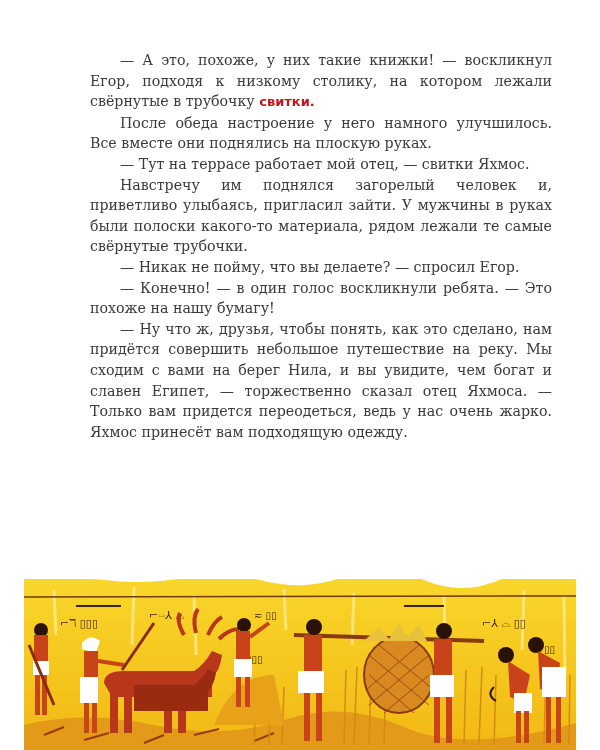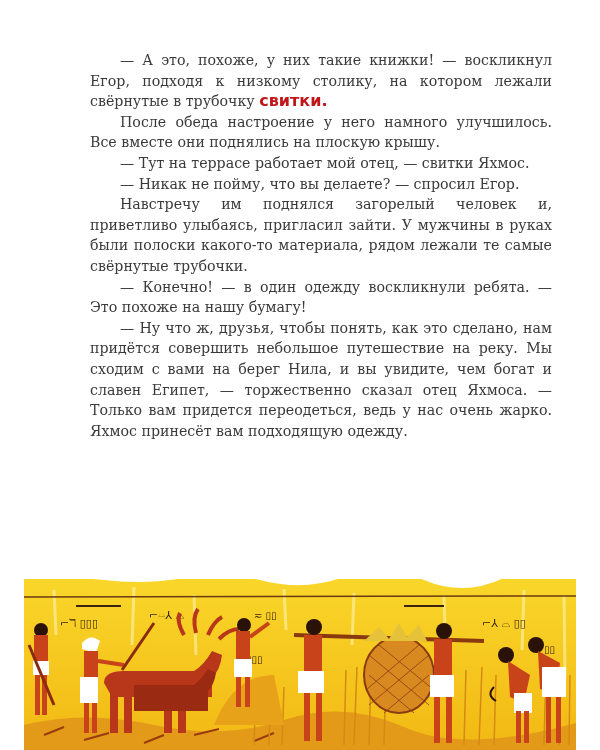--- a/index.html
+++ b/index.html
@@ -10,38 +10,38 @@
     color: #3a3a3a;
   }
   .text-block {
     position: absolute; left: 90px; top: 50px; width: 462px;
     font-size: 14.2px; line-height: 20.6px;
     text-align: justify;
   }
   .text-block p { margin: 0; text-indent: 30px; }
   .hl {
     font-family: "DejaVu Sans", "Liberation Sans", sans-serif;
-    font-weight: bold; color: #c0161b; font-size: 16px;
+    font-weight: bold; color: #c0161b; font-size: 13px;
   }
   .illustration {
     position: absolute; left: 24px; top: 575px; width: 552px; height: 175px;
     overflow: hidden;
   }
   .illustration svg { display: block; }
 </style>
 </head>
 <body>
 
 <div class="text-block">
   <p><span>— А это, похоже, у них такие книжки! — воскликнул Егор, подходя к низкому столику, на котором лежали свёрнутые в трубочку </span><span class="hl">свитки</span><span class="hl">.</span></p>
-  <p>После обеда настроение у него намного улучшилось. Все вместе они поднялись на плоскую крышу.</p>
+  <p>После обеда настроение у него намного улучшилось. Все вместе они поднялись на плоскую руках.</p>
   <p>— Тут на террасе работает мой отец, — свитки Яхмос.</p>
+  <p>Навстречу им поднялся загорелый человек и, приветливо улыбаясь, пригласил зайти. У мужчины в руках были полоски какого-то материала, рядом лежали те самые свёрнутые трубочки.</p>
   <p>— Никак не пойму, что вы делаете? — спросил Егор.</p>
-  <p>Навстречу им поднялся загорелый человек и, приветливо улыбаясь, пригласил зайти. У мужчины в руках были полоски какого-то материала, рядом лежали те самые свёрнутые трубочки.</p>
-  <p>— Конечно! — в один одежду воскликнули ребята. — Это похоже на нашу бумагу!</p>
+  <p>— Конечно! — в один голос воскликнули ребята. — Это похоже на нашу бумагу!</p>
   <p>— Ну что ж, друзья, чтобы понять, как это сделано, нам придётся совершить небольшое путешествие на реку. Мы сходим с вами на берег Нила, и вы увидите, чем богат и славен Египет, — торжественно сказал отец Яхмоса. — Только вам придется переодеться, ведь у нас очень жарко. Яхмос принесёт вам подходящую одежду.</p>
 </div>
 
 <div class="illustration">
   <svg width="552" height="175" viewBox="0 0 552 175" xmlns="http://www.w3.org/2000/svg">
     <defs>
       <linearGradient id="bg" x1="0" y1="0" x2="0" y2="1">
         <stop offset="0" stop-color="#f9d62a"></stop>
         <stop offset="1" stop-color="#f2b814"></stop>
       </linearGradient>

